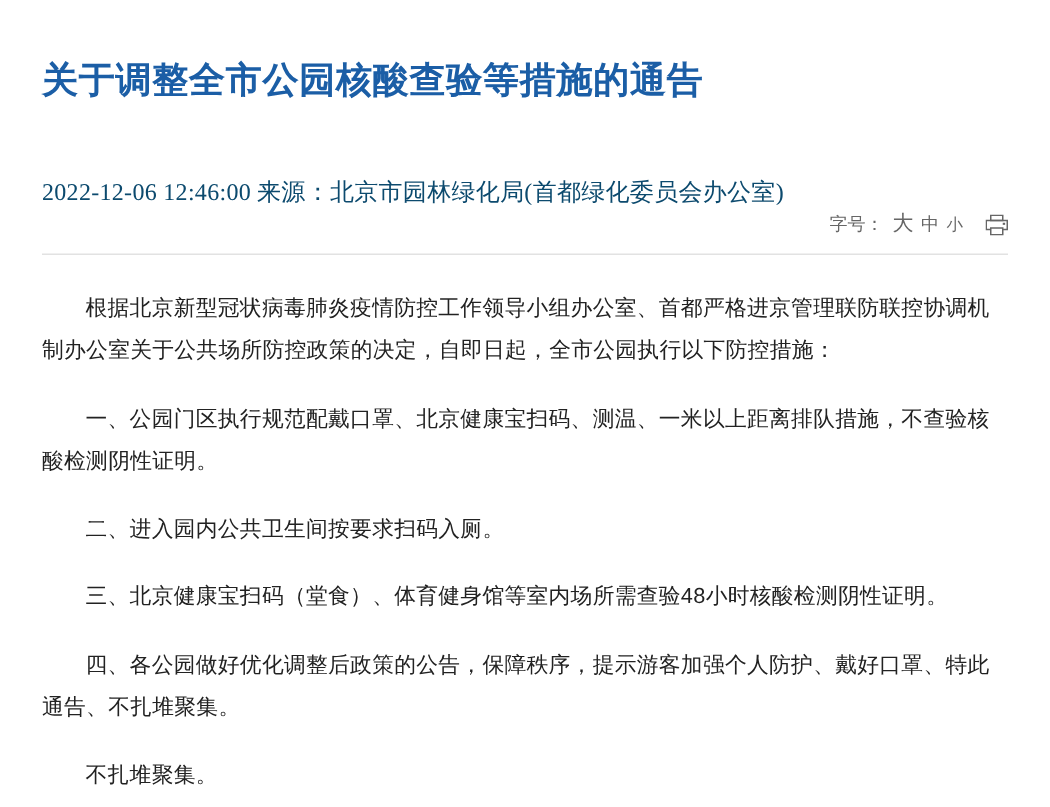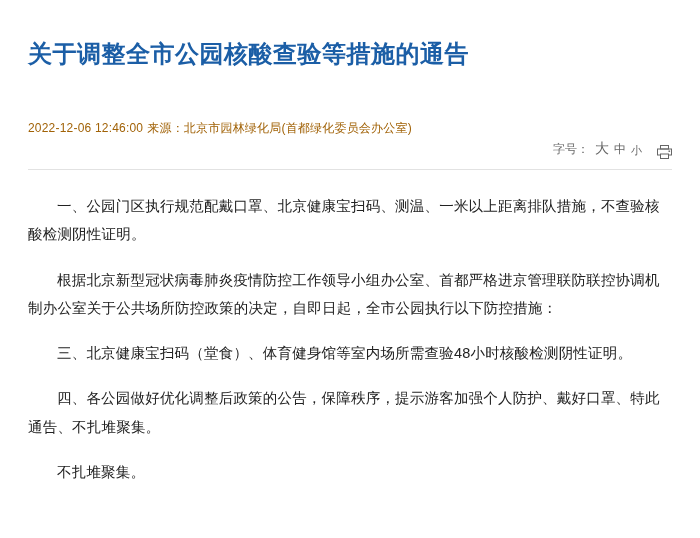--- a/index.html
+++ b/index.html
@@ -32,32 +32,33 @@
   }
   .meta-bar {
     display: flex;
     align-items: center;
     justify-content: space-between;
     border-bottom: 1px solid #e2e2e2;
     padding-bottom: 11px;
     padding-top: 5px;
   }
   .meta-left {
-    font-size: 12px;
-    color: #a16207;
+    font-size: 16px;
+    color: #0c4a6e;
     letter-spacing: 0.2px;
     white-space: nowrap;
+    font-family: Liberation Serif, serif;
   }
   .meta-left .sep {
     display: inline-block;
     width: 4px;
   }
   .meta-right {
     display: flex;
-    align-items: flex-end;
+    align-items: center;
     font-size: 12px;
     color: #666;
     margin-top: 41px;
   }
   .fontsize-label {
     margin-right: 6px;
   }
   .fontsize-opt {
     margin-right: 5px;
     cursor: pointer;
@@ -108,20 +109,21 @@
           <rect x="3.5" y="0.5" width="8" height="3.5" fill="none" stroke="#666" stroke-width="1"></rect>
           <rect x="0.5" y="4" width="14" height="6" fill="none" stroke="#666" stroke-width="1"></rect>
           <rect x="3.5" y="9" width="8" height="4.5" fill="#fff" stroke="#666" stroke-width="1"></rect>
           <rect x="11.5" y="5.5" width="1.6" height="1.4" fill="#666"></rect>
         </svg>
       </span>
     </div>
   </div>
 
   <div class="content">
+    <p>根据北京新型冠状病毒肺炎疫情防控工作领导小组办公室、首都严格进京管理联防联控协调机制办公室关于公共场所防控政策的决定，自即日起，全市公园执行以下防控措施：</p>
     <p>一、公园门区执行规范配戴口罩、北京健康宝扫码、测温、一米以上距离排队措施，不查验核酸检测阴性证明。</p>
-    <p>根据北京新型冠状病毒肺炎疫情防控工作领导小组办公室、首都严格进京管理联防联控协调机制办公室关于公共场所防控政策的决定，自即日起，全市公园执行以下防控措施：</p>
+    <p>二、进入园内公共卫生间按要求扫码入厕。</p>
     <p>三、北京健康宝扫码（堂食）、体育健身馆等室内场所需查验48小时核酸检测阴性证明。</p>
     <p>四、各公园做好优化调整后政策的公告，保障秩序，提示游客加强个人防护、戴好口罩、特此通告、不扎堆聚集。</p>
     <p>不扎堆聚集。</p>
   </div>
 
 </div>
 
 </body></html>

